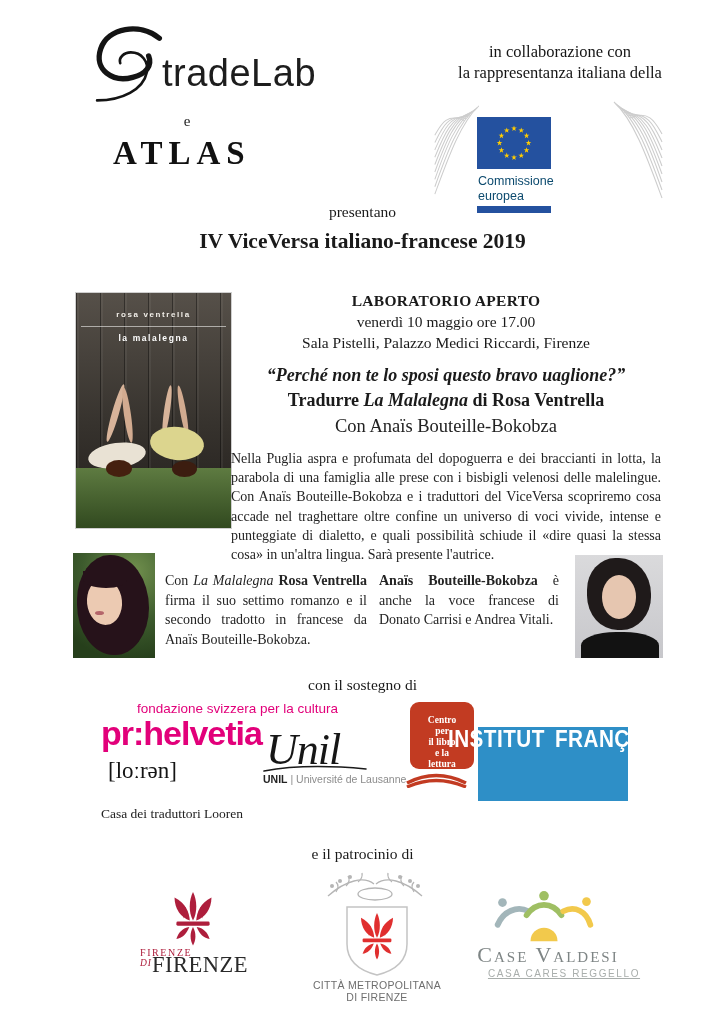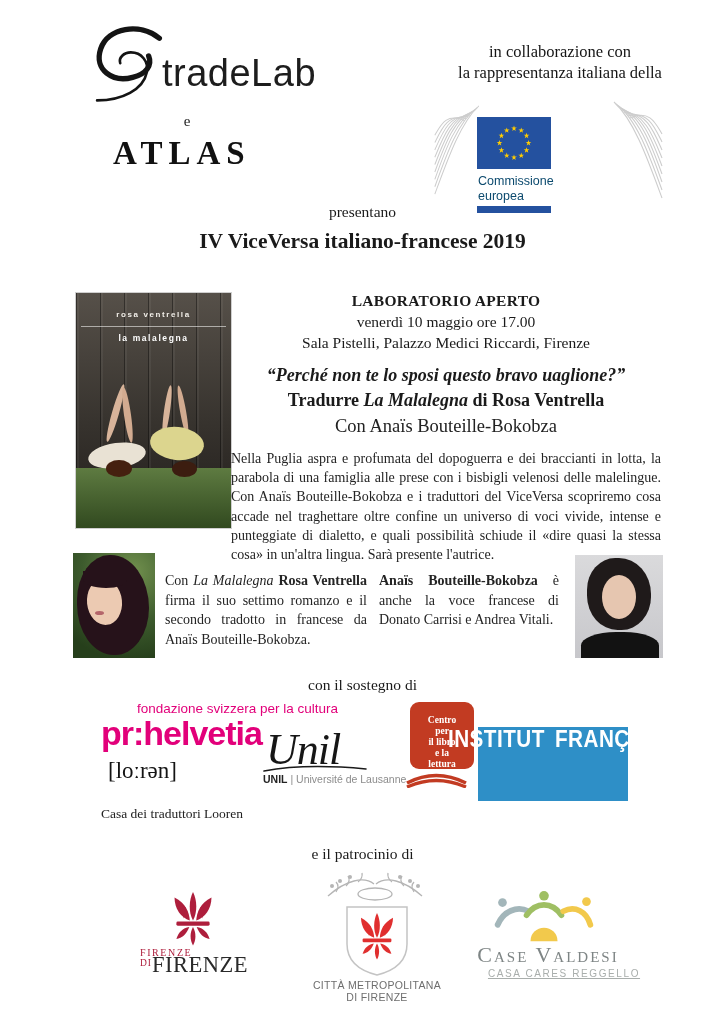--- a/index.html
+++ b/index.html
@@ -93,21 +93,21 @@
             font-family:"Liberation Sans",sans-serif;font-weight:bold;font-size:23px;line-height:24px;
             display:flex;flex-direction:row;justify-content:center;box-sizing:border-box;padding-left:20px;}
   .institut span{display:block;transform:scaleX(.9);transform-origin:left;letter-spacing:.5px;}
 
   
   .patro-h{left:0;top:845px;width:725px;text-align:center;font-size:15.5px;}
   .giglio-fi{left:168px;top:892px;width:50px;height:60px;color:#ae1e3c;}
   .fi-text{left:140px;top:948px;width:120px;line-height:10px;}
   .fi-comune{display:block;font-size:10px;color:#ae1e3c;letter-spacing:1.6px;}
   .fi-row{white-space:nowrap;}
-  .fi-di{font-size:9.5px;color:#ae1e3c;letter-spacing:1px;vertical-align:6px;}
+  .fi-di{font-size:9.5px;color:#ae1e3c;letter-spacing:1px;vertical-align:6px;font-style:italic;}
   .fi-name{font-size:22.5px;color:#2a2a2a;letter-spacing:.5px;}
   .metro-ornament{left:316px;top:872px;width:118px;height:32px;color:#b5b5b5;}
   .metro-shield{left:341px;top:904px;width:72px;height:74px;}
   .metro-cap{left:292px;top:980px;width:170px;text-align:center;font-family:"Liberation Sans",sans-serif;
              font-size:10.5px;line-height:11.5px;color:#6e6e6e;letter-spacing:.3px;}
   .valdesi-fig{left:492px;top:890px;width:104px;height:56px;}
   .valdesi-name{left:462px;top:942px;width:172px;text-align:center;font-variant:small-caps;
                 font-size:22px;letter-spacing:2px;color:#7e8585;}
   .valdesi-cap{left:478px;top:968px;width:172px;text-align:center;font-family:"Liberation Sans",sans-serif;
                font-size:10px;letter-spacing:1.6px;color:#a9aeac;text-decoration:underline;}

